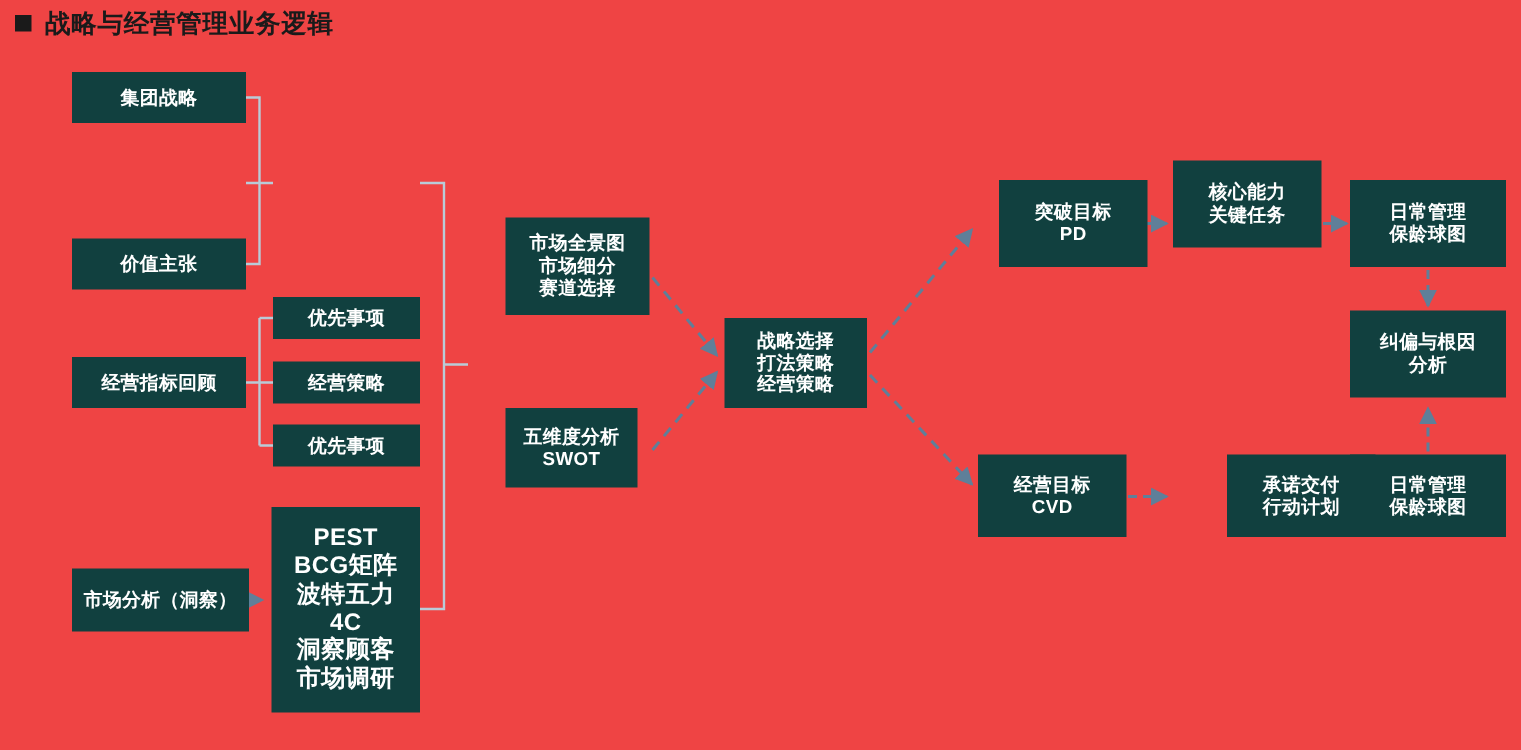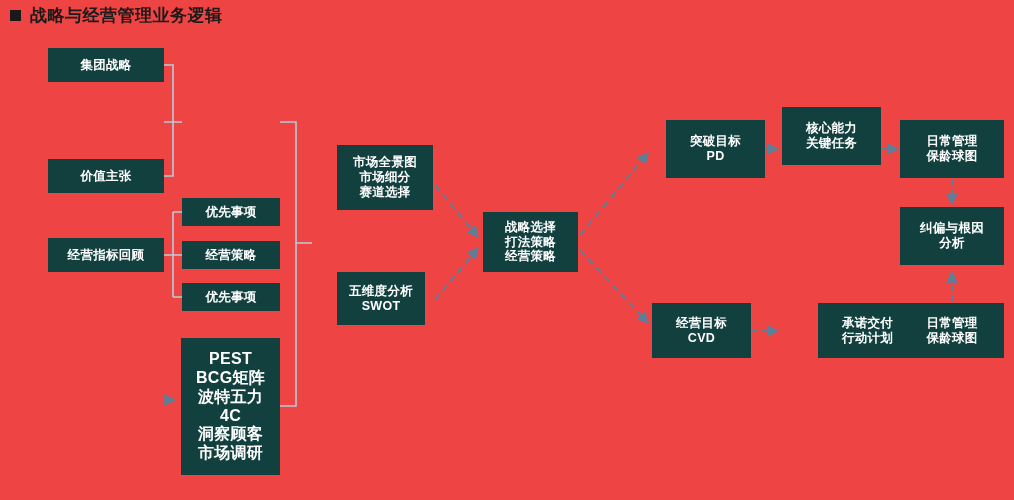--- a/index.html
+++ b/index.html
@@ -128,20 +128,23 @@
 
   <div class="node" style="left:48px;  top:48px;  width:116px; height:34px;">
       <span class="lines">集团战略</span>
     </div>
   <div class="node" style="left:48px;  top:159px; width:116px; height:34px;">
       <span class="lines">价值主张</span>
     </div>
   <div class="node" style="left:48px;  top:238px; width:116px; height:34px;">
       <span class="lines">经营指标回顾</span>
     </div>
+  <div class="node" style="left:48px;  top:379px; width:118px; height:42px;">
+      <span class="lines">市场分析（洞察）</span>
+    </div>
 
   <div class="node" style="left:182px; top:198px; width:98px;  height:28px;">
       <span class="lines">优先事项</span>
     </div>
   <div class="node" style="left:182px; top:241px; width:98px;  height:28px;">
       <span class="lines">经营策略</span>
     </div>
   <div class="node" style="left:182px; top:283px; width:98px;  height:28px;">
       <span class="lines">优先事项</span>
     </div>

